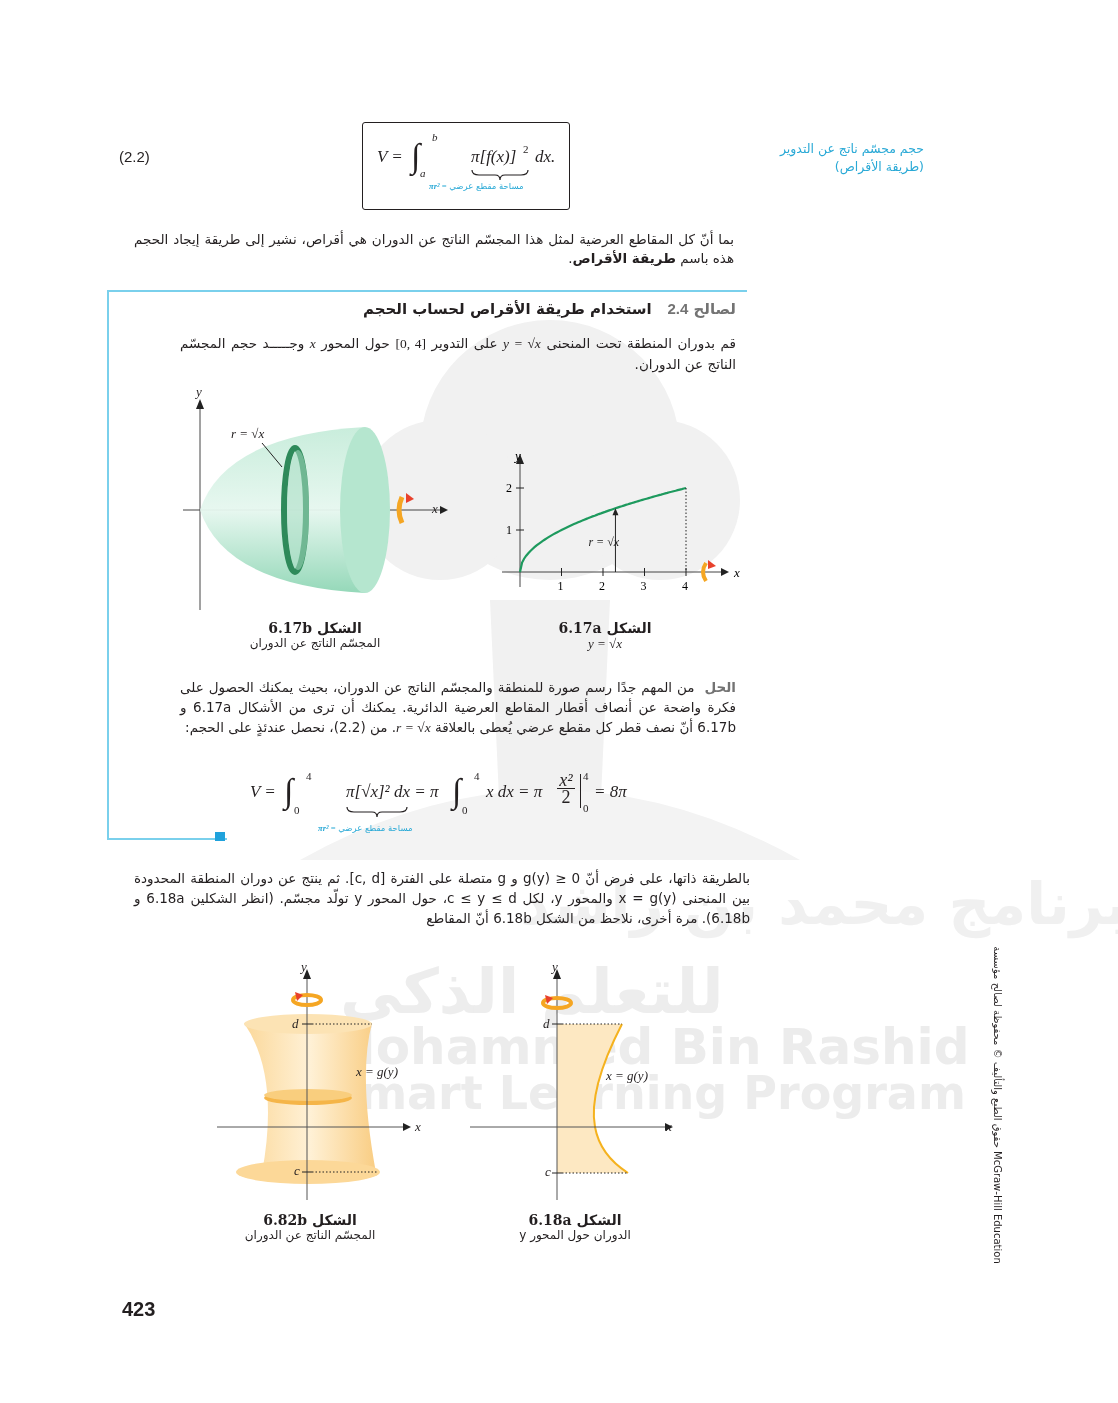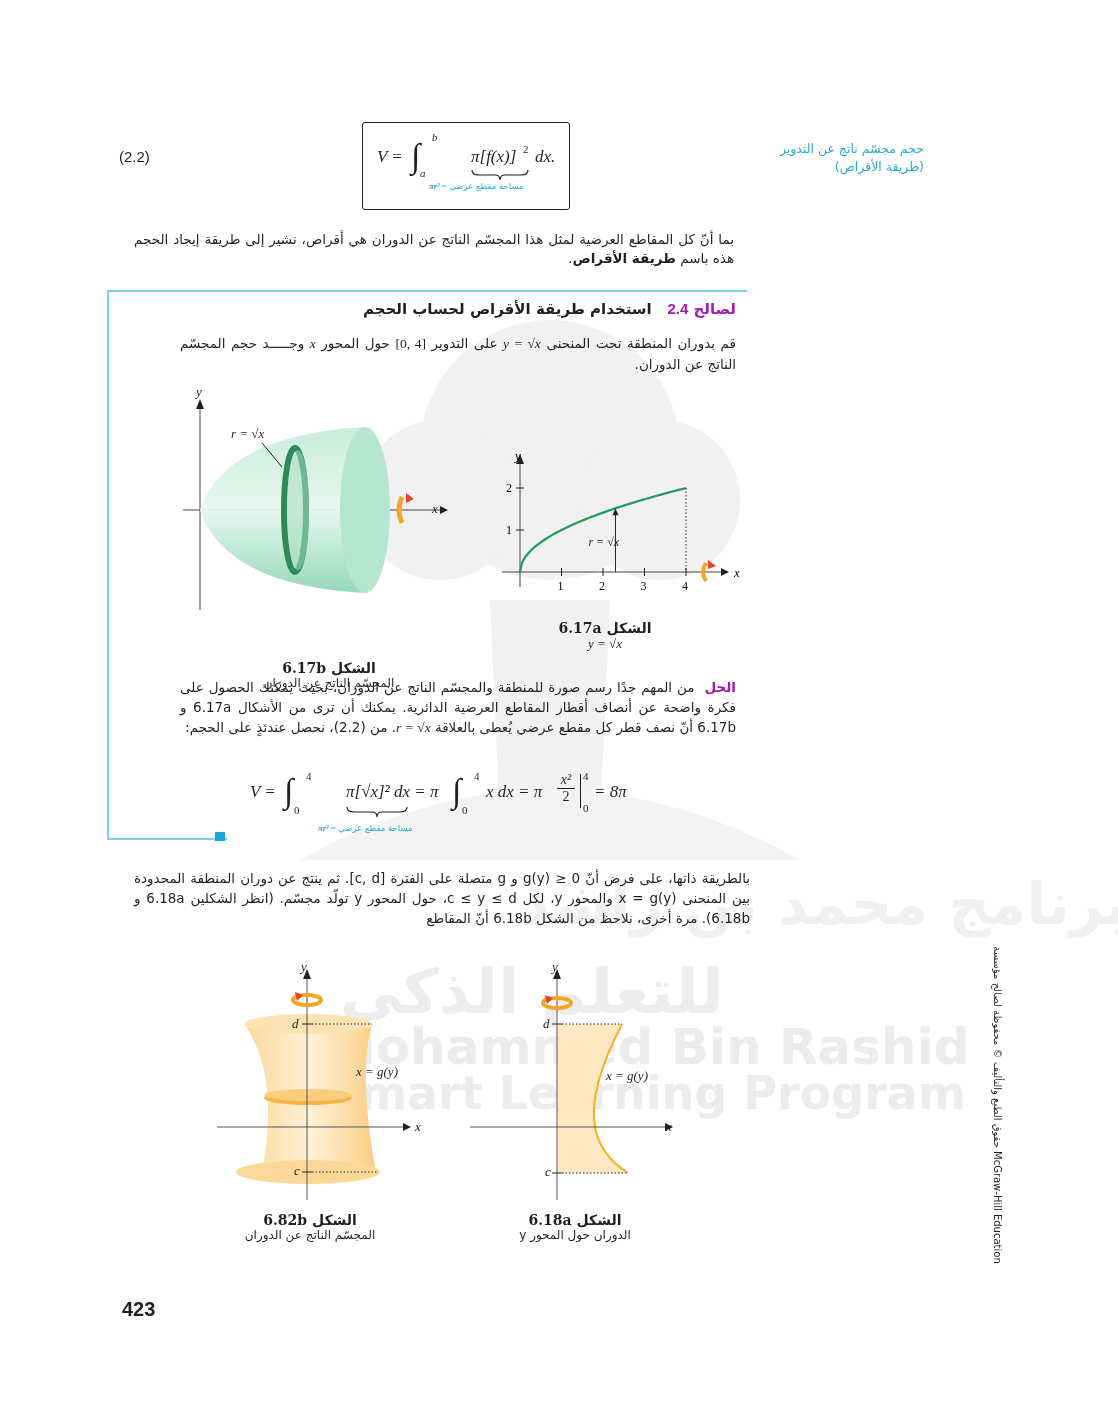--- a/index.html
+++ b/index.html
@@ -2,21 +2,21 @@
 <html><head>
 <meta charset="utf-8">
 <style>
   * { box-sizing: border-box; margin: 0; padding: 0; }
   html, body { width: 1118px; height: 1403px; background: #ffffff; overflow: hidden; }
   body { position: relative; font-family: "DejaVu Sans", sans-serif; color: #231f20; }
   .abs { position: absolute; }
   .serif { font-family: "DejaVu Serif", "Liberation Serif", serif; }
   .math { font-family: "Liberation Serif", "DejaVu Serif", serif; font-style: italic; }
   .rtl { direction: rtl; text-align: justify; }
-  .cyan { color: #a21caf; margin-top: 16px; }
+  .cyan { color: #737373; margin-top: 16px; }
 
   
   .wm-text { position: absolute; color: #ececec; font-family: "DejaVu Sans", sans-serif; font-weight: 600; white-space: nowrap; z-index: 0; }
   .watermark-svg { position: absolute; left: 300px; top: 300px; z-index: 0; }
 
   .content { position: relative; z-index: 2; }
 
   .eqnum { left: 119px; top: 148px; font-size: 15px; font-family: "Liberation Sans", sans-serif; }
   .formula-box { left: 362px; top: 122px; width: 208px; height: 88px; border: 1.5px solid #231f20; border-radius: 3px; }
   .margin-note { left: 740px; top: 140px; width: 184px; font-size: 12.5px; line-height: 18px; direction: rtl; text-align: right; color: #29a9d6; }
@@ -116,21 +116,21 @@
     <ellipse cx="128" cy="125" rx="11" ry="60" fill="#a7dcc2" opacity="0.55"></ellipse>
     <line x1="92" y1="58" x2="112" y2="82" stroke="#222" stroke-width="1"></line>
     <g>
       <path d="M232 112 Q226 125 232 138" fill="none" stroke="#f5a623" stroke-width="5"></path>
       <polygon points="236,108 244,114 236,118" fill="#e8412c"></polygon>
     </g>
   </svg>
   <div class="abs math" style="left:196px;top:384px;font-size:13px;">y</div>
   <div class="abs math" style="left:432px;top:501px;font-size:13px;">x</div>
   <div class="abs math" style="left:231px;top:426px;font-size:13px;">r = √x</div>
-  <div class="abs" style="left:244px;top:620px;width:170px;margin-top:40px;">
+  <div class="abs" style="left:230px;top:620px;width:170px;">
     <div class="caption-title" dir="rtl"><span>الشكل</span> <span class="serif">6.17b</span></div>
     <div class="caption-sub">المجسّم الناتج عن الدوران</div>
   </div>
 
   <svg id="chart617a" class="abs" style="left:490px;top:440px;" width="260" height="160">
       <line x1="12" y1="132" x2="231" y2="132" stroke="#444" stroke-width="1"></line>
       <polygon points="231,128 239,132 231,136" fill="#222"></polygon>
       <line x1="30" y1="147" x2="30" y2="22" stroke="#444" stroke-width="1"></line>
       <polygon points="26,24 30,14 34,24" fill="#222"></polygon>
       <text x="244" y="137" font-size="13" font-style="italic" font-family="Liberation Serif, serif">x</text>
@@ -169,21 +169,21 @@
   <div class="abs" style="left:250px;top:772px;width:400px;height:60px;">
     <div class="abs math" style="left:0;top:10px;font-size:17px;white-space:nowrap;">V =</div>
     <div class="abs" style="left:34px;top:0;font-size:34px;font-family:'Liberation Serif',serif;font-style:italic;">∫</div>
     <div class="abs math" style="left:44px;top:32px;font-size:11px;font-style:normal;">0</div>
     <div class="abs math" style="left:56px;top:-2px;font-size:11px;font-style:normal;">4</div>
     <div class="abs math" style="left:96px;top:10px;font-size:17px;white-space:nowrap;">π[√x]² dx = π</div>
     <div class="abs" style="left:202px;top:0;font-size:34px;font-family:'Liberation Serif',serif;font-style:italic;">∫</div>
     <div class="abs math" style="left:212px;top:32px;font-size:11px;font-style:normal;">0</div>
     <div class="abs math" style="left:224px;top:-2px;font-size:11px;font-style:normal;">4</div>
     <div class="abs math" style="left:236px;top:10px;font-size:17px;white-space:nowrap;">x dx = π</div>
-    <div class="abs math" style="left:306px;top:0px;font-size:14px;text-align:center;width:20px;line-height:16px;">x²<br><span style="border-top:1px solid #231f20;display:inline-block;width:18px;font-style:normal;">2</span></div>
+    <div class="abs math" style="left:306px;top:0px;font-size:18px;text-align:center;width:20px;line-height:16px;">x²<br><span style="border-top:1px solid #231f20;display:inline-block;width:18px;font-style:normal;">2</span></div>
     <div class="abs" style="left:330px;top:2px;width:1px;height:34px;background:#231f20;"></div>
     <div class="abs math" style="left:333px;top:-2px;font-size:11px;font-style:normal;">4</div>
     <div class="abs math" style="left:333px;top:30px;font-size:11px;font-style:normal;">0</div>
     <div class="abs math" style="left:344px;top:10px;font-size:17px;white-space:nowrap;">= 8π</div>
     <svg class="abs" style="left:96px;top:34px;" width="62" height="12">
       <path d="M1 1 Q1 6 8 6 L26 6 Q31 6 31 11 Q31 6 36 6 L54 6 Q61 6 61 1" fill="none" stroke="#231f20" stroke-width="1.2"></path>
     </svg>
   </div>
   <div class="abs" style="left:318px;top:823px;font-size:8.5px;color:#29a9d6;white-space:nowrap;direction:rtl;">
     <span>مساحة مقطع عرضي</span>

